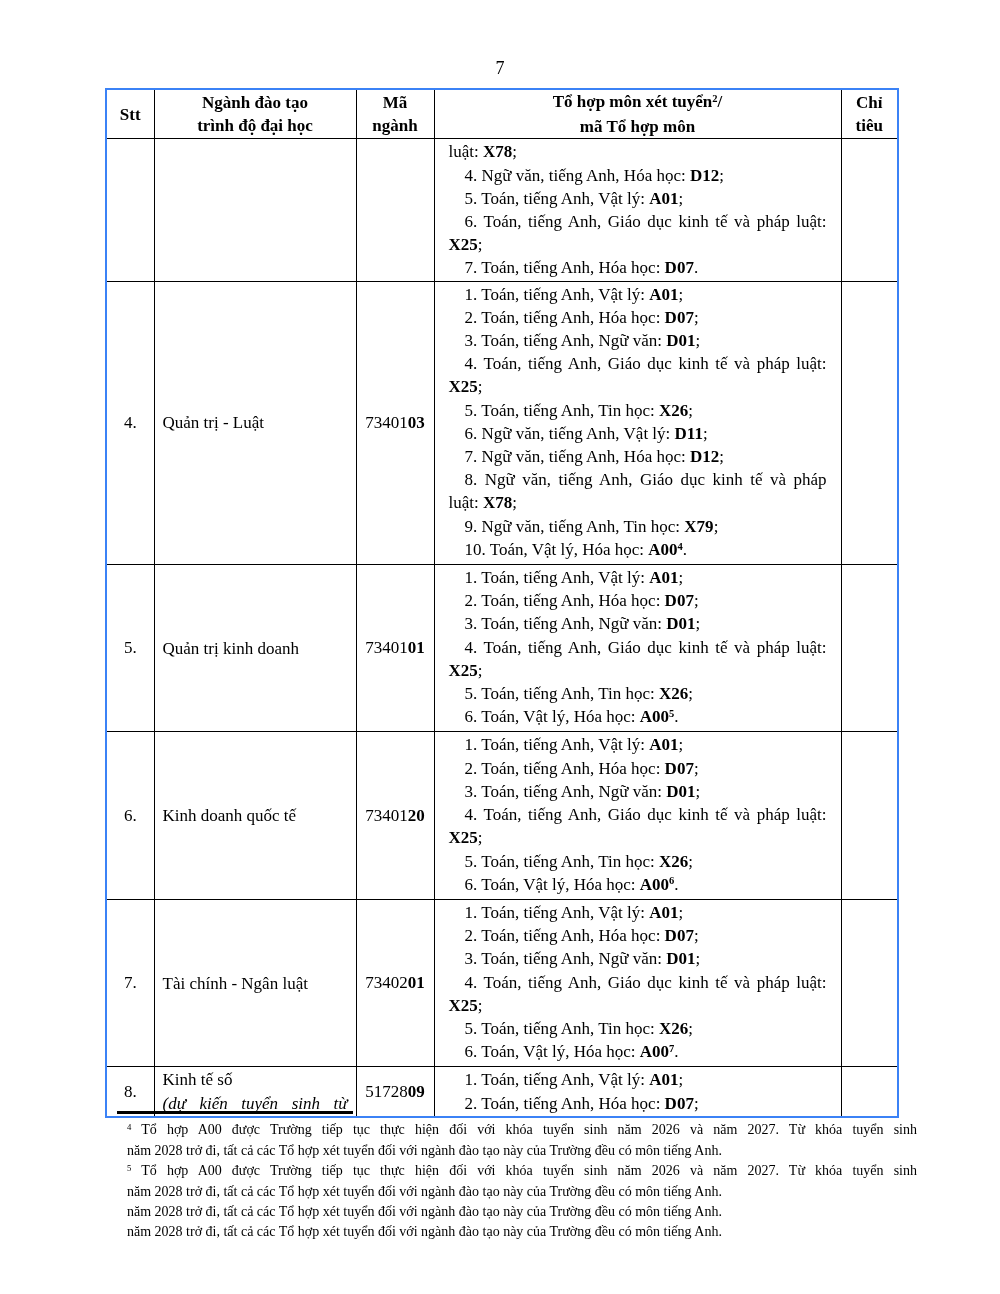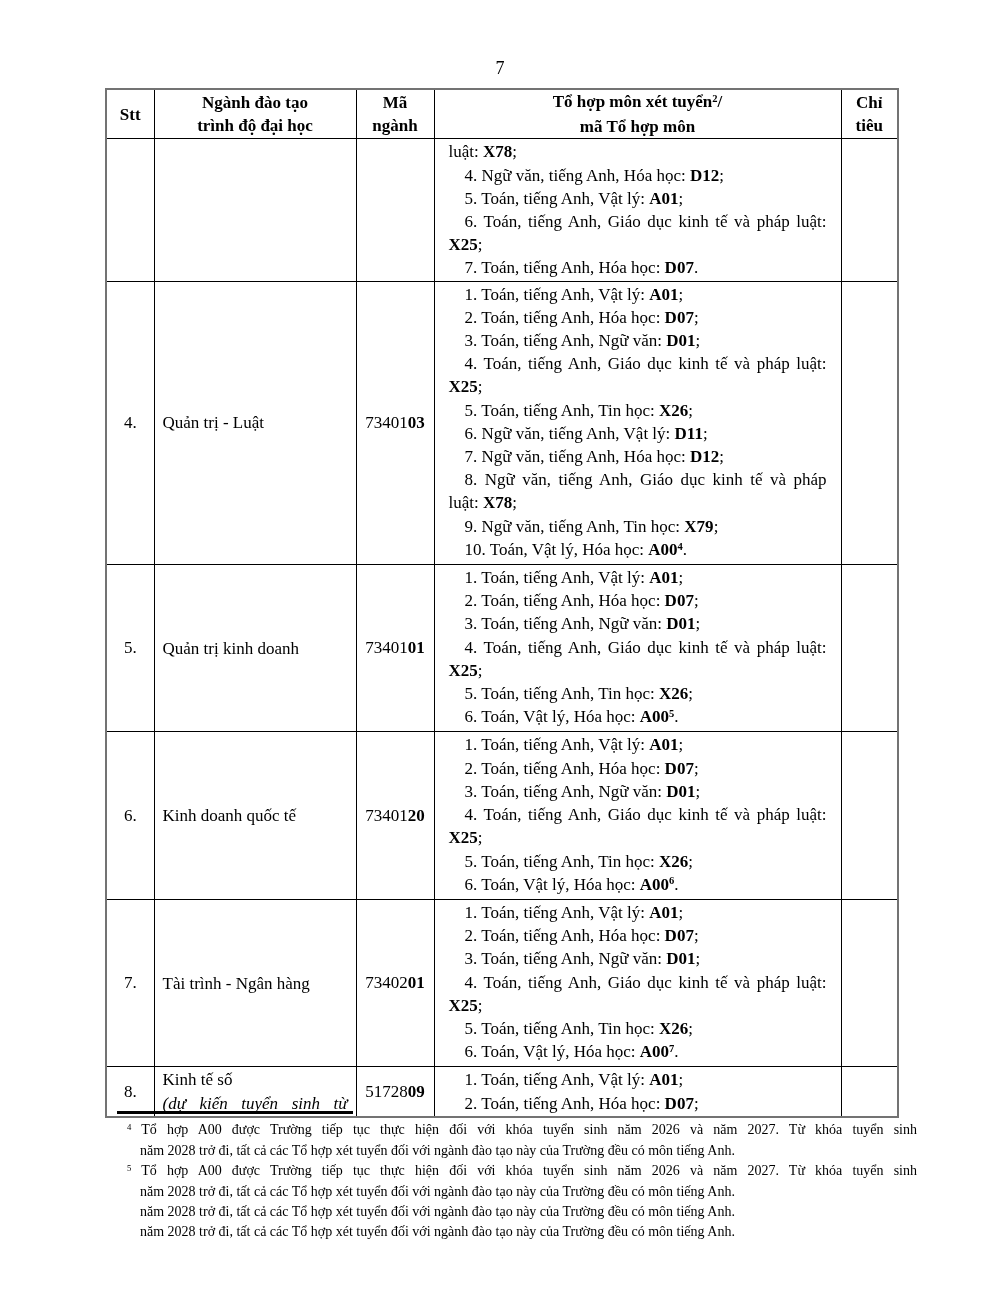--- a/index.html
+++ b/index.html
@@ -22,21 +22,21 @@
     text-align: center;
     font-size: 18px;
   }
   table.doc-table {
     position: absolute;
     left: 105px;
     top: 88px;
     width: 792px;
     border-collapse: collapse;
     table-layout: fixed;
-    border: 2px solid #737373;
+    border: 2px solid #3b82f6;
     font-size: 17px;
   }
   .doc-table th, .doc-table td {
     border: 1.5px solid #000;
     padding: 0;
     vertical-align: middle;
     overflow: hidden;
   }
   .doc-table thead tr { height: 47px; }
   .doc-table thead th {
@@ -79,21 +79,21 @@
     width: 790px;
     font-size: 14px;
     line-height: 20px;
   }
   .fn-line1 {
     text-align: justify;
     text-align-last: justify;
     -moz-text-align-last: justify;
     text-justify: inter-word;
   }
-  .fn-line2 { text-align: left; margin-left: 13px; }
+  .fn-line2 { text-align: left; }
 </style>
 </head>
 <body>
 
 <div class="page">
   <div class="page-number">7</div>
 
   <table class="doc-table">
     <colgroup>
       <col style="width:48px">
@@ -192,21 +192,21 @@
             <div class="line indent justify"><span>4. Toán, tiếng Anh, Giáo dục kinh tế và pháp luật:</span></div>
             <div class="line"><span class="b">X25</span><span>;</span></div>
             <div class="line indent"><span>5. Toán, tiếng Anh, Tin học: </span><span class="b">X26</span><span>;</span></div>
             <div class="line indent"><span>6. Toán, Vật lý, Hóa học: </span><span class="b">A00</span><span class="b sup">6</span><span>.</span></div>
           </td>
           <td class="c-chitieu"></td>
         </tr>
         <tr style="height: 165px;">
           <td class="c-stt">7.</td>
           <td class="c-nganh">
-            <div class="line"><span>Tài trình - Ngân hàng</span></div>
+            <div class="line"><span>Tài chính - Ngân luật</span></div>
           </td>
           <td class="c-ma"><span>73402</span><span class="b">01</span></td>
           <td class="c-tohop">
             <div class="line indent"><span>1. Toán, tiếng Anh, Vật lý: </span><span class="b">A01</span><span>;</span></div>
             <div class="line indent"><span>2. Toán, tiếng Anh, Hóa học: </span><span class="b">D07</span><span>;</span></div>
             <div class="line indent"><span>3. Toán, tiếng Anh, Ngữ văn: </span><span class="b">D01</span><span>;</span></div>
             <div class="line indent justify"><span>4. Toán, tiếng Anh, Giáo dục kinh tế và pháp luật:</span></div>
             <div class="line"><span class="b">X25</span><span>;</span></div>
             <div class="line indent"><span>5. Toán, tiếng Anh, Tin học: </span><span class="b">X26</span><span>;</span></div>
             <div class="line indent"><span>6. Toán, Vật lý, Hóa học: </span><span class="b">A00</span><span class="b sup">7</span><span>.</span></div>

